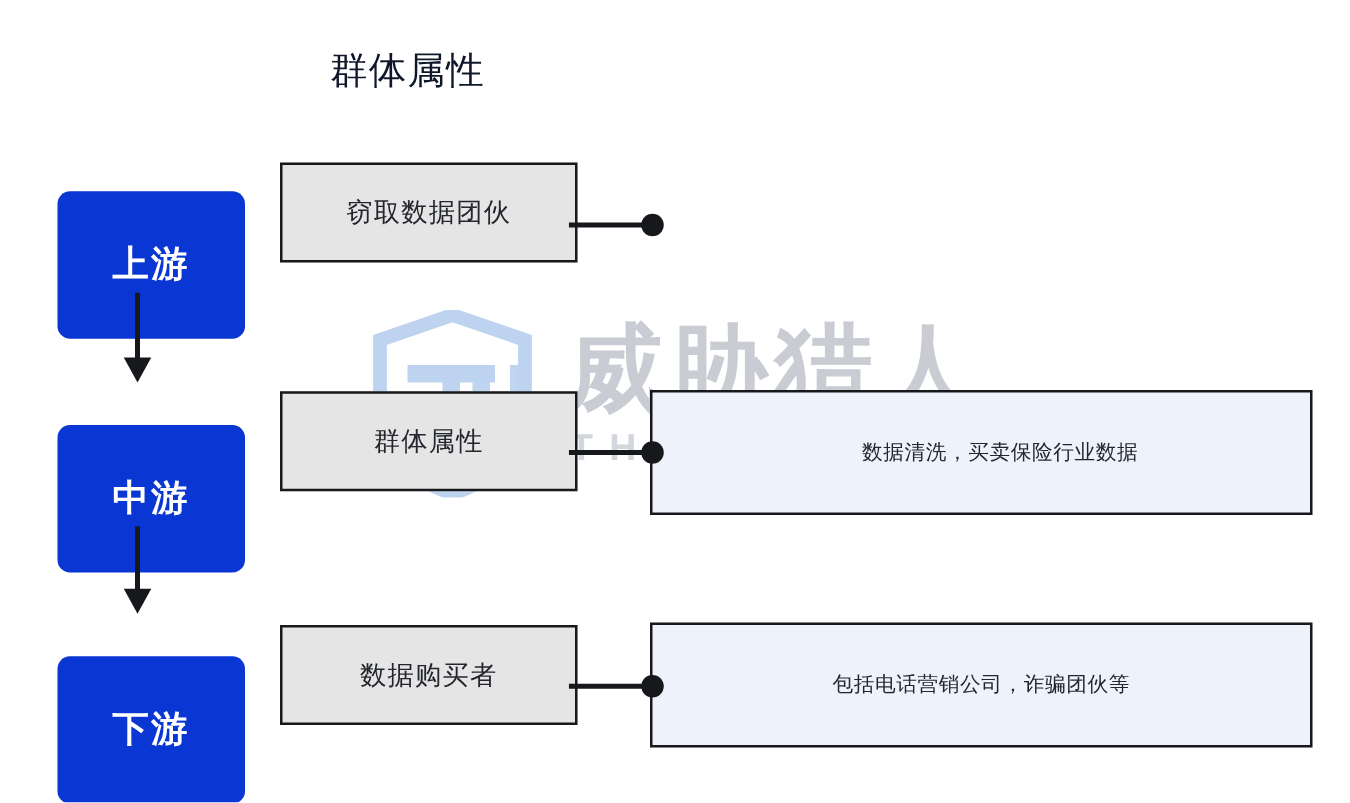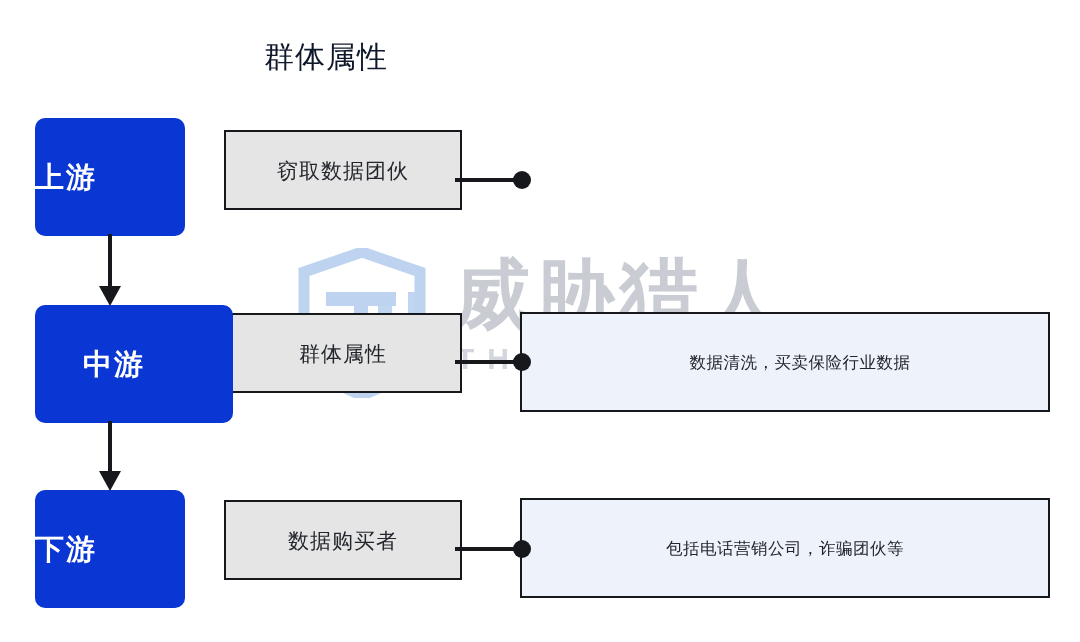--- a/index.html
+++ b/index.html
@@ -73,39 +73,40 @@
     line-height: 42px;
     color: #0f172a;
     letter-spacing: 1px;
     z-index: 5;
     white-space: nowrap;
   }
 
   
   .stage-box {
     position: absolute;
-    left: 35px;
+    left: 46px;
     width: 150px;
     height: 118px;
     background: #0a36d4;
     border-radius: 10px;
     display: flex;
     align-items: center;
-    justify-content: flex-start;
+    justify-content: center;
     z-index: 6;
+    margin-top: 35px;
   }
   .stage-label {
     color: #ffffff;
     font-size: 29px;
     font-weight: bold;
     letter-spacing: 2px;
     line-height: 1;
   }
   #stage-0 { top: 118px; }
-  #stage-1 { top: 305px; padding-left: 48px; }
+  #stage-1 { top: 305px; }
   #stage-2 { top: 490px; }
 
   
   .stage-arrow {
     position: absolute;
     left: 94px;
     width: 32px;
     z-index: 6;
   }
   #arrow-0 { top: 234px; height: 74px; }

